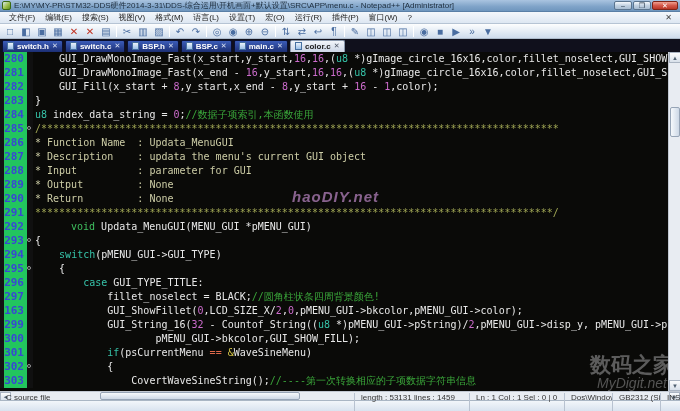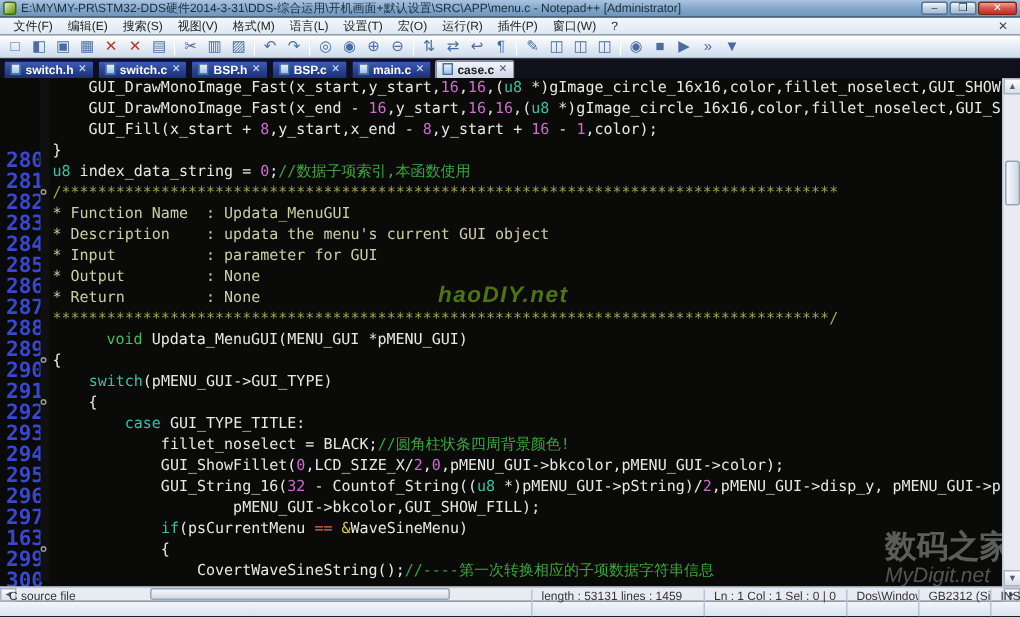--- a/index.html
+++ b/index.html
@@ -46,33 +46,33 @@
   .tab .tlabel { font-size:8px; font-weight:bold; color:#fff; white-space:nowrap; }
   .tab .tclose { font-size:7px; color:#d8e0f0; margin-left:3px; }
   .tab.active { background:linear-gradient(#f2f5fa,#ccd6e6); border-color:#8a98ac; }
   .tab.active .tlabel { color:#202020; }
   .tab.active .tclose { color:#505868; }
 
   
   #editor { position:absolute; left:0; top:52px; width:668px; height:339px; background:#0a0a08; overflow:hidden; }
   .eline { display:flex; height:14px; line-height:14px; white-space:pre; }
   .gutter { flex:0 0 27px; width:27px; text-align:right; padding-right:3px;
-    font-family:"DejaVu Sans Mono", monospace; font-size:14px; font-weight:bold; color:#3947d2;
-    background:#bef264; border-left:4px solid #131313;margin-top:48px; }
+    font-family:"DejaVu Sans Mono", monospace; font-size:11px; font-weight:bold; color:#3947d2;
+    background:#22c55e; border-left:4px solid #131313; }
   .foldcol { flex:0 0 6px; width:6px; background:#101010; position:relative; }
   .foldcol .dot { position:absolute; left:0px; top:4px; width:4px; height:4px; border:1px solid #9a9a9a; border-radius:50%; background:#0a0a08; }
   .codecol { flex:1 1 auto; overflow:hidden; font-family:"DejaVu Sans Mono", monospace; font-size:10px; padding-left:2px; }
   .t-d { color:#e8e8e8; } .t-n { color:#cc6ccc; } .t-k { color:#36c2a8; }
   .t-v { color:#3fbf5f;margin-left:36px; } .t-c { color:#3aa63a; } .t-s { color:#a2a855; }
   .t-b { color:#cdcda6;text-align:right; } .t-r { color:#e0694a; } .t-y { color:#d8c84a; }
 
   
   #wm-center { position:absolute; left:292px; top:188px; font-size:15px; font-weight:bold; font-style:italic;
-    color:#84cc16; opacity:.55; letter-spacing:1px; pointer-events:none; }
-  #wm-br { position:absolute; right:6px; bottom:20px; text-align:left; pointer-events:none; opacity:.75; }
+    color:#f0abfc; opacity:.55; letter-spacing:1px; pointer-events:none; }
+  #wm-br { position:absolute; right:6px; bottom:20px; text-align:center; pointer-events:none; opacity:.75; }
   #wm-br .l1 { font-size:21px; font-weight:bold; color:#787878; line-height:22px; }
   #wm-br .l2 { font-size:14px; font-style:italic; color:#6e6e6e; line-height:15px; }
 
   
   #vscroll { position:absolute; right:0; top:52px; width:12px; height:339px; background:#e8ecf2; border-left:1px solid #c2c8d2; }
   .varrow { position:absolute; left:0; width:12px; height:11px; background:linear-gradient(#fbfcfd,#d8e0ea);
     border:1px solid #aab4c2; font-size:6px; color:#506070; text-align:center; line-height:10px; }
   #vthumb { position:absolute; left:1px; top:55px; width:10px; height:30px;
     background:linear-gradient(90deg,#f6f9fc,#cdd8e6); border:1px solid #96a4b6; border-radius:2px; }
   #hscroll { position:absolute; left:0; top:391px; width:680px; height:9px; background:#e8ecf2; border-top:1px solid #c2c8d2; }
@@ -184,21 +184,21 @@
         <span class="tlabel">BSP.c</span>
         <span class="tclose">✕</span>
       </div>
       <div class="tab">
         <div class="doc-ic"></div>
         <span class="tlabel">main.c</span>
         <span class="tclose">✕</span>
       </div>
       <div class="tab active">
         <div class="doc-ic"></div>
-        <span class="tlabel">case.c</span>
+        <span class="tlabel">color.c</span>
         <span class="tclose">✕</span>
       </div>
     </div>
 
   <div id="editor">
       <div class="eline"><div class="gutter">280</div><div class="foldcol"></div><div class="codecol"><span class="t-d">    GUI_DrawMonoImage_Fast(x_start,y_start,</span><span class="t-n">16</span><span class="t-d">,</span><span class="t-n">16</span><span class="t-d">,(</span><span class="t-k">u8</span><span class="t-d"> *)gImage_circle_16x16,color,fillet_noselect,GUI_SHOW</span></div></div>
       <div class="eline"><div class="gutter">281</div><div class="foldcol"></div><div class="codecol"><span class="t-d">    GUI_DrawMonoImage_Fast(x_end - </span><span class="t-n">16</span><span class="t-d">,y_start,</span><span class="t-n">16</span><span class="t-d">,</span><span class="t-n">16</span><span class="t-d">,(</span><span class="t-k">u8</span><span class="t-d"> *)gImage_circle_16x16,color,fillet_noselect,GUI_S</span></div></div>
       <div class="eline"><div class="gutter">282</div><div class="foldcol"></div><div class="codecol"><span class="t-d">    GUI_Fill(x_start + </span><span class="t-n">8</span><span class="t-d">,y_start,x_end - </span><span class="t-n">8</span><span class="t-d">,y_start + </span><span class="t-n">16</span><span class="t-d"> - </span><span class="t-n">1</span><span class="t-d">,color);</span></div></div>
       <div class="eline"><div class="gutter">283</div><div class="foldcol"></div><div class="codecol"><span class="t-d">}</span></div></div>
       <div class="eline"><div class="gutter">284</div><div class="foldcol"></div><div class="codecol"><span class="t-k">u8</span><span class="t-d"> index_data_string = </span><span class="t-n">0</span><span class="t-d">;</span><span class="t-c">//数据子项索引,本函数使用</span></div></div>

